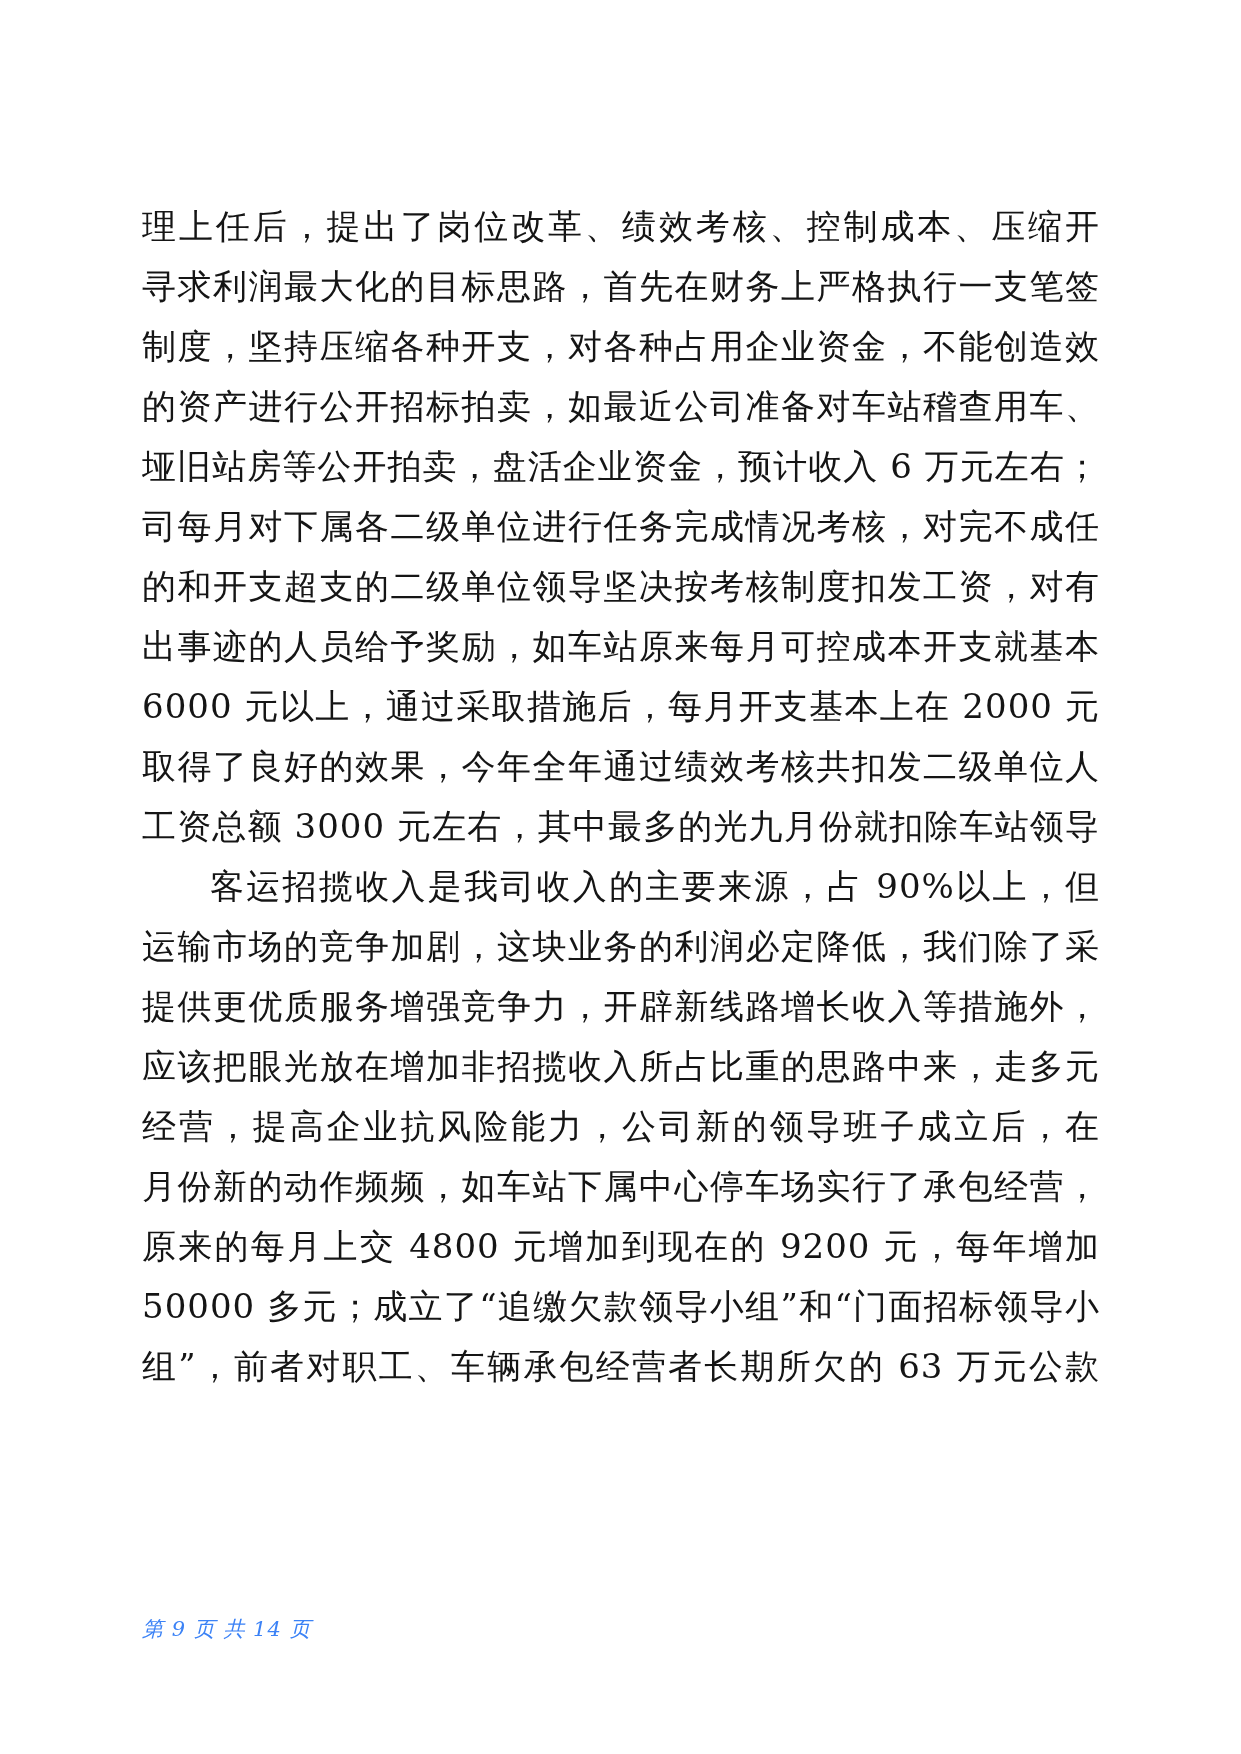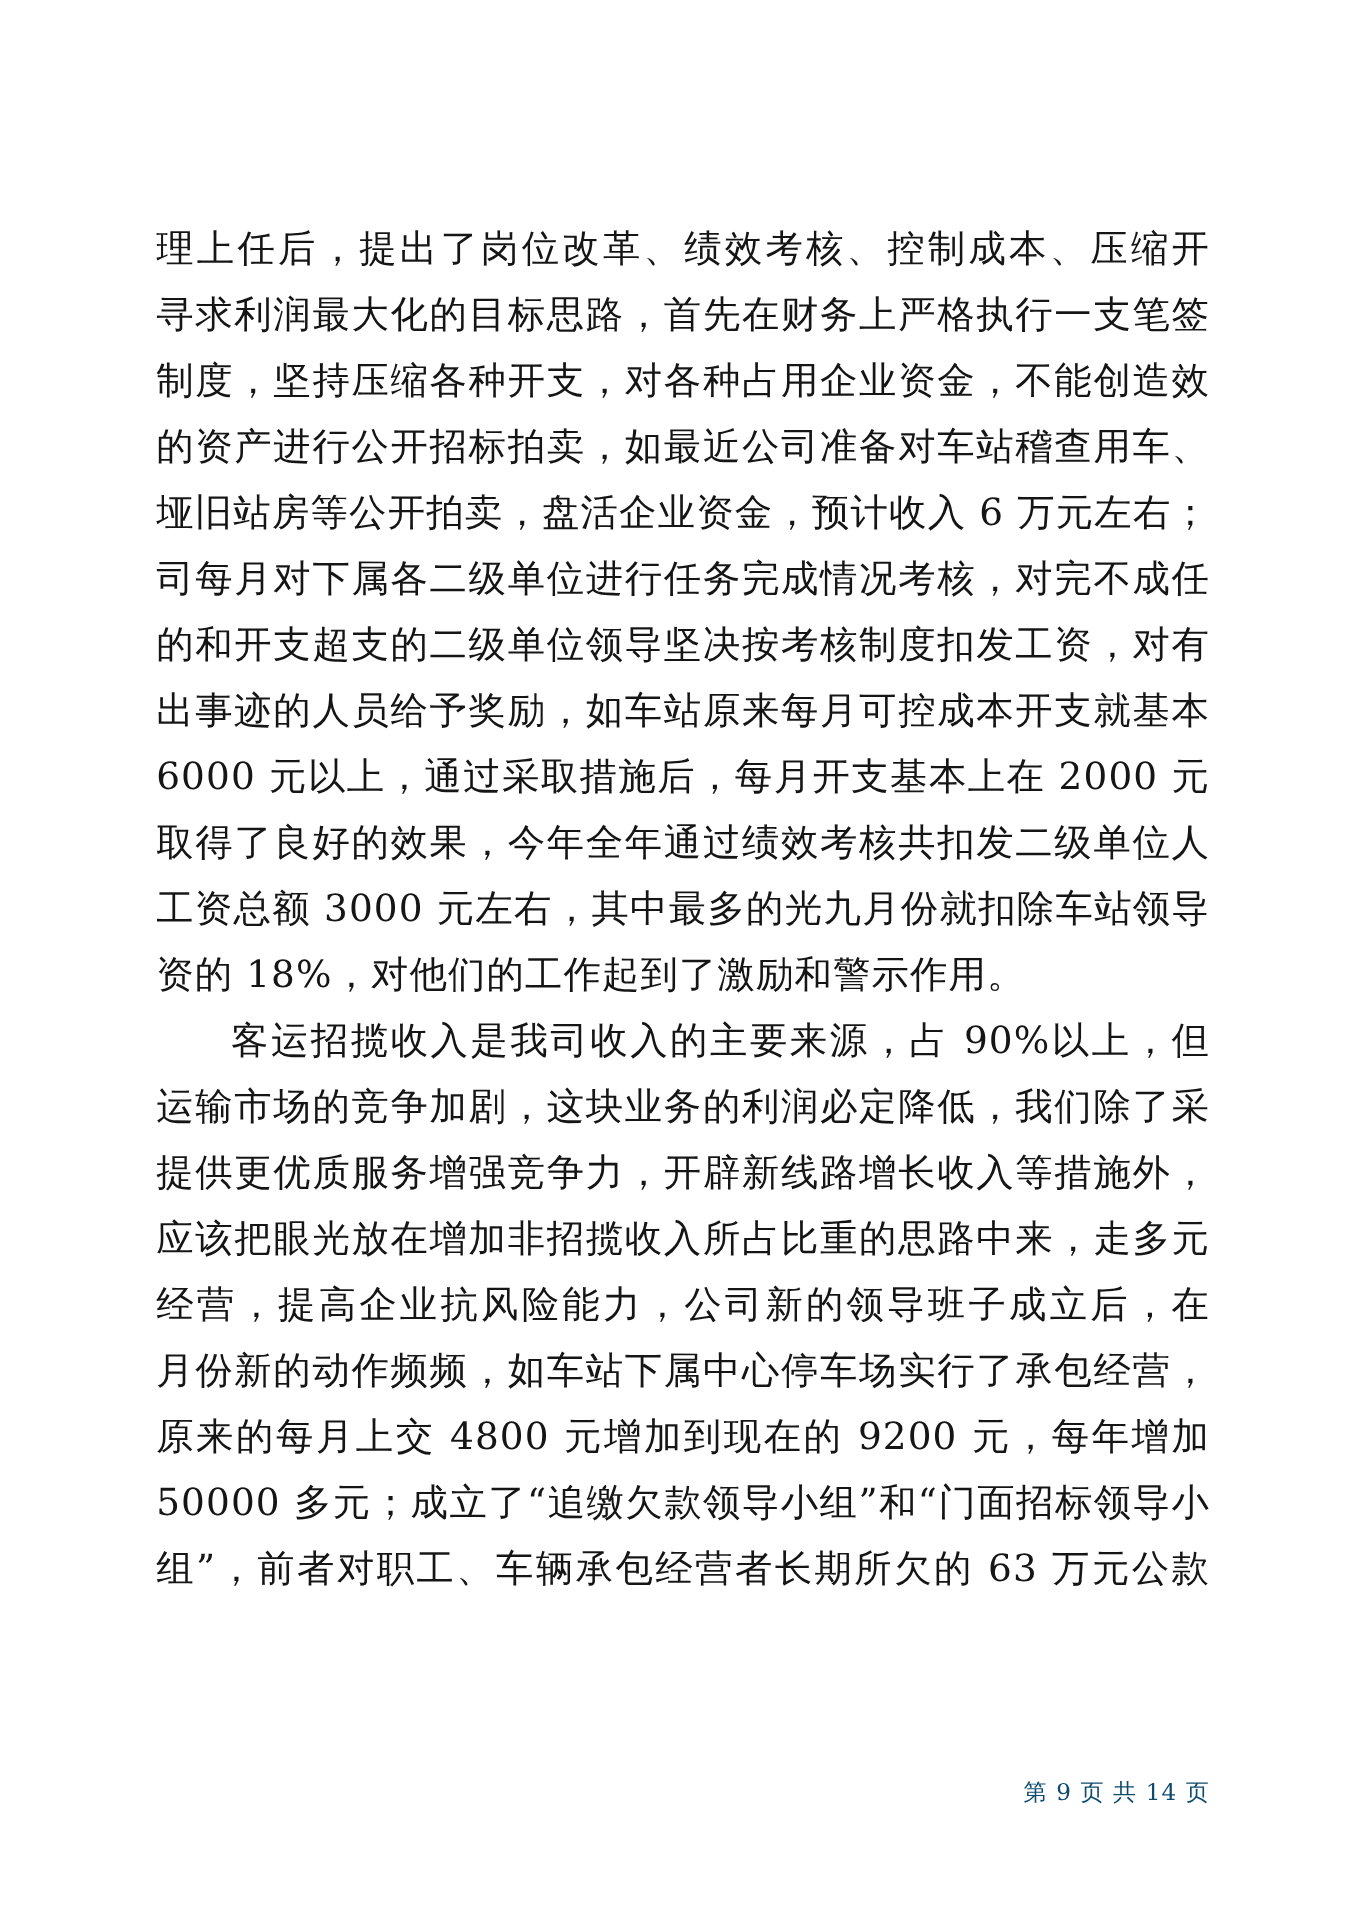--- a/index.html
+++ b/index.html
@@ -38,43 +38,43 @@
   .line.indent {
     text-indent: 68px;
   }
   .footer {
     position: absolute;
     left: 142px;
     top: 1612px;
     width: 958px;
     height: 34px;
     line-height: 34px;
-    text-align: right;
+    text-align: left;
     font-size: 21px;
-    color: #0c4a6e;
+    color: #3b82f6;
     letter-spacing: 1px;
+    font-style: italic;
   }
 </style>
 </head>
 <body>
 
 <div class="page">
   <div class="doc-body">
     <div class="line">理上任后，提出了岗位改革、绩效考核、控制成本、压缩开支、</div>
     <div class="line">寻求利润最大化的目标思路，首先在财务上严格执行一支笔签字</div>
     <div class="line">制度，坚持压缩各种开支，对各种占用企业资金，不能创造效益</div>
     <div class="line">的资产进行公开招标拍卖，如最近公司准备对车站稽查用车、江</div>
     <div class="line">垭旧站房等公开拍卖，盘活企业资金，预计收入 6 万元左右；公</div>
     <div class="line">司每月对下属各二级单位进行任务完成情况考核，对完不成任务</div>
     <div class="line">的和开支超支的二级单位领导坚决按考核制度扣发工资，对有突</div>
     <div class="line">出事迹的人员给予奖励，如车站原来每月可控成本开支就基本在</div>
     <div class="line">6000 元以上，通过采取措施后，每月开支基本上在 2000 元以下，</div>
     <div class="line">取得了良好的效果，今年全年通过绩效考核共扣发二级单位人员</div>
     <div class="line">工资总额 3000 元左右，其中最多的光九月份就扣除车站领导工</div>
-    <div class="line para-end">资的 18%，对他们的工作起到了激励和警示作用。</div>
     <div class="line indent">客运招揽收入是我司收入的主要来源，占 90%以上，但随着</div>
     <div class="line">运输市场的竞争加剧，这块业务的利润必定降低，我们除了采取</div>
     <div class="line">提供更优质服务增强竞争力，开辟新线路增长收入等措施外，更</div>
     <div class="line">应该把眼光放在增加非招揽收入所占比重的思路中来，走多元化</div>
     <div class="line">经营，提高企业抗风险能力，公司新的领导班子成立后，在 11</div>
     <div class="line">月份新的动作频频，如车站下属中心停车场实行了承包经营，由</div>
     <div class="line">原来的每月上交 4800 元增加到现在的 9200 元，每年增加收入近</div>
     <div class="line">50000 多元；成立了“追缴欠款领导小组”和“门面招标领导小</div>
     <div class="line">组”，前者对职工、车辆承包经营者长期所欠的 63 万元公款着重</div>
   </div>

